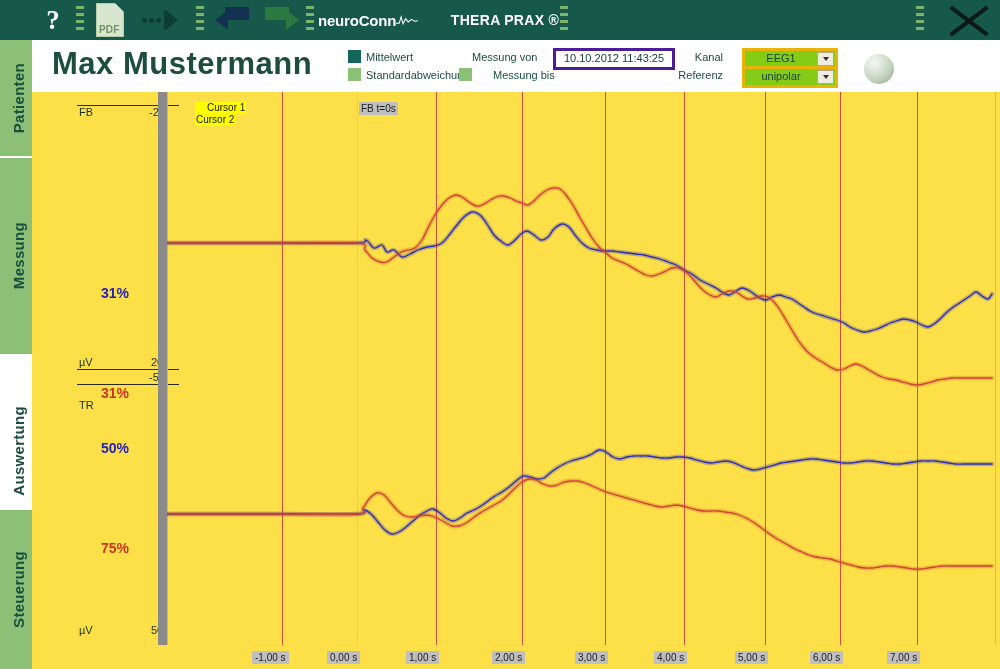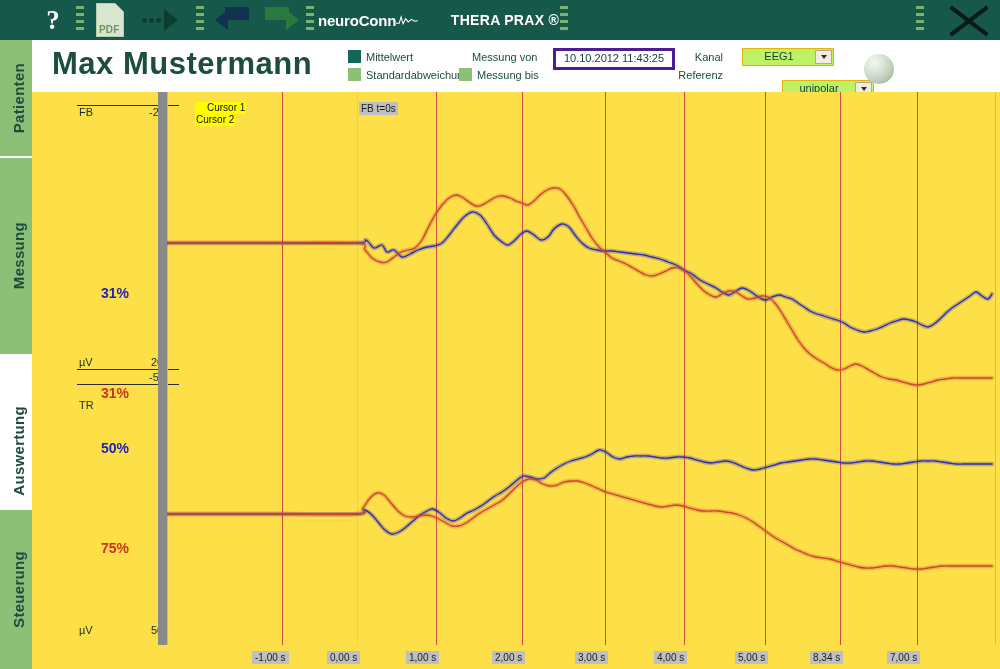--- a/index.html
+++ b/index.html
@@ -204,22 +204,22 @@
     background: #ffffff;
     border: 3px solid #4c1d95;
     font-size: 11px;
     color: #16403a;
     text-align: center;
     line-height: 15px;
     white-space: nowrap;
   }
   .selbox {
     position: absolute;
-    background: #bef264;
-    border: 1px solid #eab308;
+    background: #84cc16;
+    border: 3px solid #eab308;
     font-size: 11px;
     color: #16403a;
     line-height: 14px;
   }
   .selbox .val {
     position: absolute;
     left: 0; right: 18px; top: 0;
     text-align: center;
   }
   .selbox .btn {
@@ -405,33 +405,33 @@
   <span>Mittelwert</span>
 </div>
 <div class="legend-row" style="left:348px;top:68px;">
   <span class="sw light"></span>
   <span>Standardabweichung</span>
 </div>
 
 <div class="fld-lbl" style="left:472px;top:51px;">Messung von</div>
 <div class="txtbox" style="left:553px;top:48px;width:116px;height:16px;">10.10.2012 11:43:25</div>
 
-<div class="legend-row" style="left:459px;top:68px;">
+<div class="legend-row" style="left:459px;top:68px;gap:16px;">
   <span class="sw light"></span>
   <span>Messung bis</span>
 </div>
 
 <div class="fld-lbl" style="left:657px;top:51px;width:66px;">Kanal</div>
 <div class="selbox" style="left:742px;top:48px;width:90px;height:16px;">
   <span class="val">EEG1</span>
   <span class="btn"></span>
 </div>
 
 <div class="fld-lbl" style="left:657px;top:69px;width:66px;">Referenz</div>
-<div class="selbox" style="left:742px;top:80px;width:90px;height:16px;margin-left:40px;">
+<div class="selbox" style="left:742px;top:66px;width:90px;height:16px;">
   <span class="val">unipolar</span>
   <span class="btn"></span>
 </div>
 
 <div id="sphere-icon"></div>
 
 <div id="plot">
 
   <div class="axis-gutter">
     <div class="axis-rule" style="left:0px; top:13px; width:102px;"></div>
@@ -490,16 +490,16 @@
   </div>
 
   <div id="time-axis">
       <div class="tlabel" style="left: 220px; top: 559px;">-1,00 s</div>
       <div class="tlabel" style="left: 295px; top: 559px;">0,00 s</div>
       <div class="tlabel" style="left: 374px; top: 559px;">1,00 s</div>
       <div class="tlabel" style="left: 460px; top: 559px;">2,00 s</div>
       <div class="tlabel" style="left: 543px; top: 559px;">3,00 s</div>
       <div class="tlabel" style="left: 622px; top: 559px;">4,00 s</div>
       <div class="tlabel" style="left: 703px; top: 559px;">5,00 s</div>
-      <div class="tlabel" style="left: 778px; top: 559px;">8,34 s</div>
+      <div class="tlabel" style="left: 778px; top: 559px;">6,00 s</div>
       <div class="tlabel" style="left: 855px; top: 559px;">7,00 s</div>
     </div>
 </div>
 
 </body></html>

